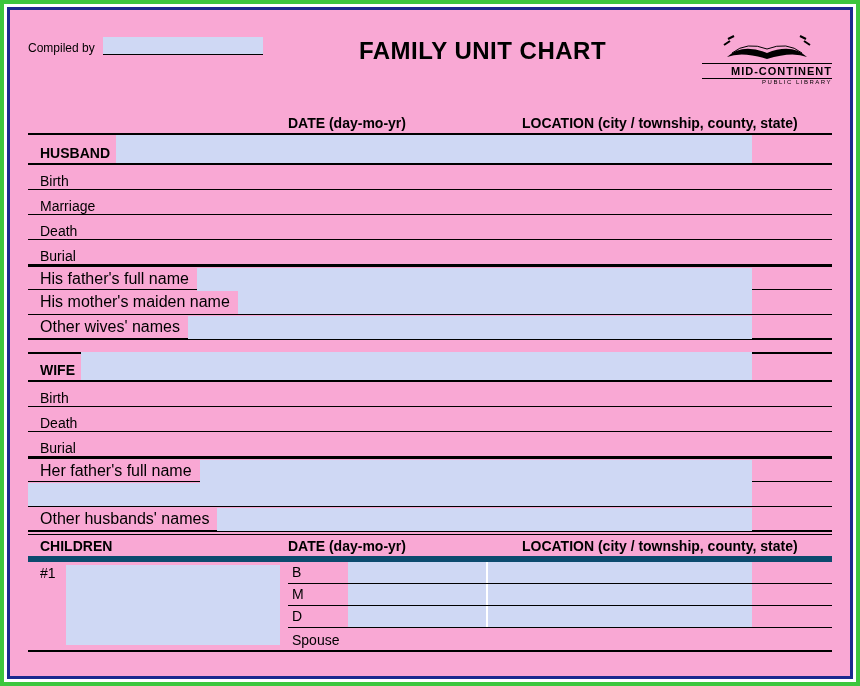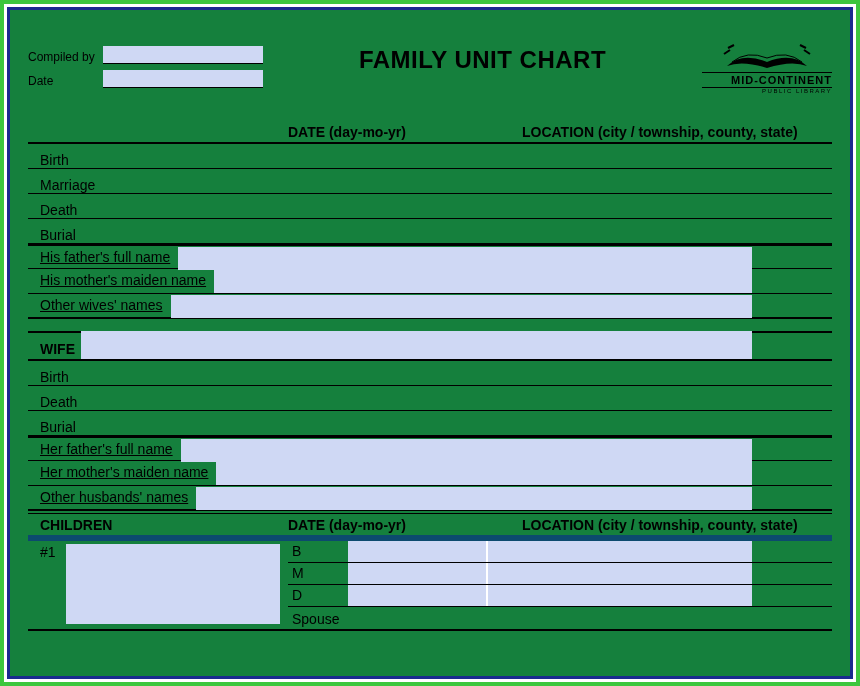--- a/index.html
+++ b/index.html
@@ -12,22 +12,22 @@
   .outer-frame {
     width: 860px;
     height: 686px;
     border: 4px solid #3dc63d;
     padding: 3px;
   }
   .inner-frame {
     width: 100%;
     height: 100%;
     border: 3px solid #1a2a8f;
-    background: #15803d;
-    padding: 30px 18px 0 18px;
+    background: #f9a8d4;
+    padding: 21px 18px 0 18px;
     overflow: hidden;
     position: relative;
   }
   .top-row {
     display: flex;
     justify-content: space-between;
     align-items: flex-start;
     margin-bottom: 30px;
   }
   .compiled-block {
@@ -129,24 +129,23 @@
 
   .long-row {
     display: flex;
     border-bottom: 1px solid #000;
     height: 25px;
     align-items: stretch;
   }
   .long-row.first { border-top: 2px solid #000; }
   .long-row.last { border-bottom: 2px solid #000; }
   .long-row .lbl {
-    font-size: 14px;
+    font-size: 16px;
     padding: 3px 8px 0 12px;
     white-space: nowrap;
-    text-decoration: underline;
   }
   .long-field {
     flex: 1;
     background: #cfd8f4;
     margin-right: 80px;
     height: 23px;
     margin-top: 1px;
   }
 
   .gap { height: 12px; }
@@ -216,44 +215,44 @@
 <body>
 
 <div class="outer-frame">
 <div class="inner-frame">
 
   <div class="top-row">
     <div class="compiled-block">
       <div class="compiled-line">
         <span class="compiled-label">Compiled by</span>
         <span class="field-small w1"></span>
-      </div>
-      <div class="compiled-line">
-        <span class="compiled-label">Date</span>
-        <span class="field-small w2"></span>
       </div>
     </div>
     <div class="title">FAMILY UNIT CHART</div>
     <div class="logo">
       <svg width="90" height="28" viewBox="0 0 90 28">
         <path d="M5 24 Q20 10 45 20 Q70 10 85 24 Q70 18 45 26 Q20 18 5 24 Z" fill="#000"></path>
         <path d="M10 20 Q25 8 45 16 Q65 8 80 20" fill="none" stroke="#000" stroke-width="1"></path>
         <path d="M2 12 L8 8 M6 6 L12 3 M78 3 L84 6 M82 8 L88 12" stroke="#000" stroke-width="2"></path>
       </svg>
       <div class="logo-main">MID-CONTINENT</div>
       <div class="logo-sub">PUBLIC LIBRARY</div>
     </div>
   </div>
 
   <div class="col-headers">
     <div class="c1"></div>
     <div class="c2">DATE (day-mo-yr)</div>
     <div class="c3">LOCATION (city / township, county, state)</div>
   </div>
 
+  <div class="sect-name-row">
+    <div class="lbl">HUSBAND</div>
+    <div class="name-field"></div>
+  </div>
   <div class="event-row">
     <div class="lbl">Birth</div>
     <div class="date-cell"></div>
     <div class="loc-cell"></div>
   </div>
   <div class="event-row">
     <div class="lbl">Marriage</div>
     <div class="date-cell"></div>
     <div class="loc-cell"></div>
   </div>
@@ -299,21 +298,20 @@
   <div class="event-row">
     <div class="lbl">Burial</div>
     <div class="date-cell"></div>
     <div class="loc-cell"></div>
   </div>
   <div class="long-row first">
     <div class="lbl">Her father's full name</div>
     <div class="long-field"></div>
   </div>
   <div class="long-row">
-    <div class="lbl">Her mother's maiden name</div>
     <div class="long-field"></div>
   </div>
   <div class="long-row last">
     <div class="lbl">Other husbands' names</div>
     <div class="long-field"></div>
   </div>
 
   <div class="child-header">
     <div class="c1">CHILDREN</div>
     <div class="c2">DATE (day-mo-yr)</div>

